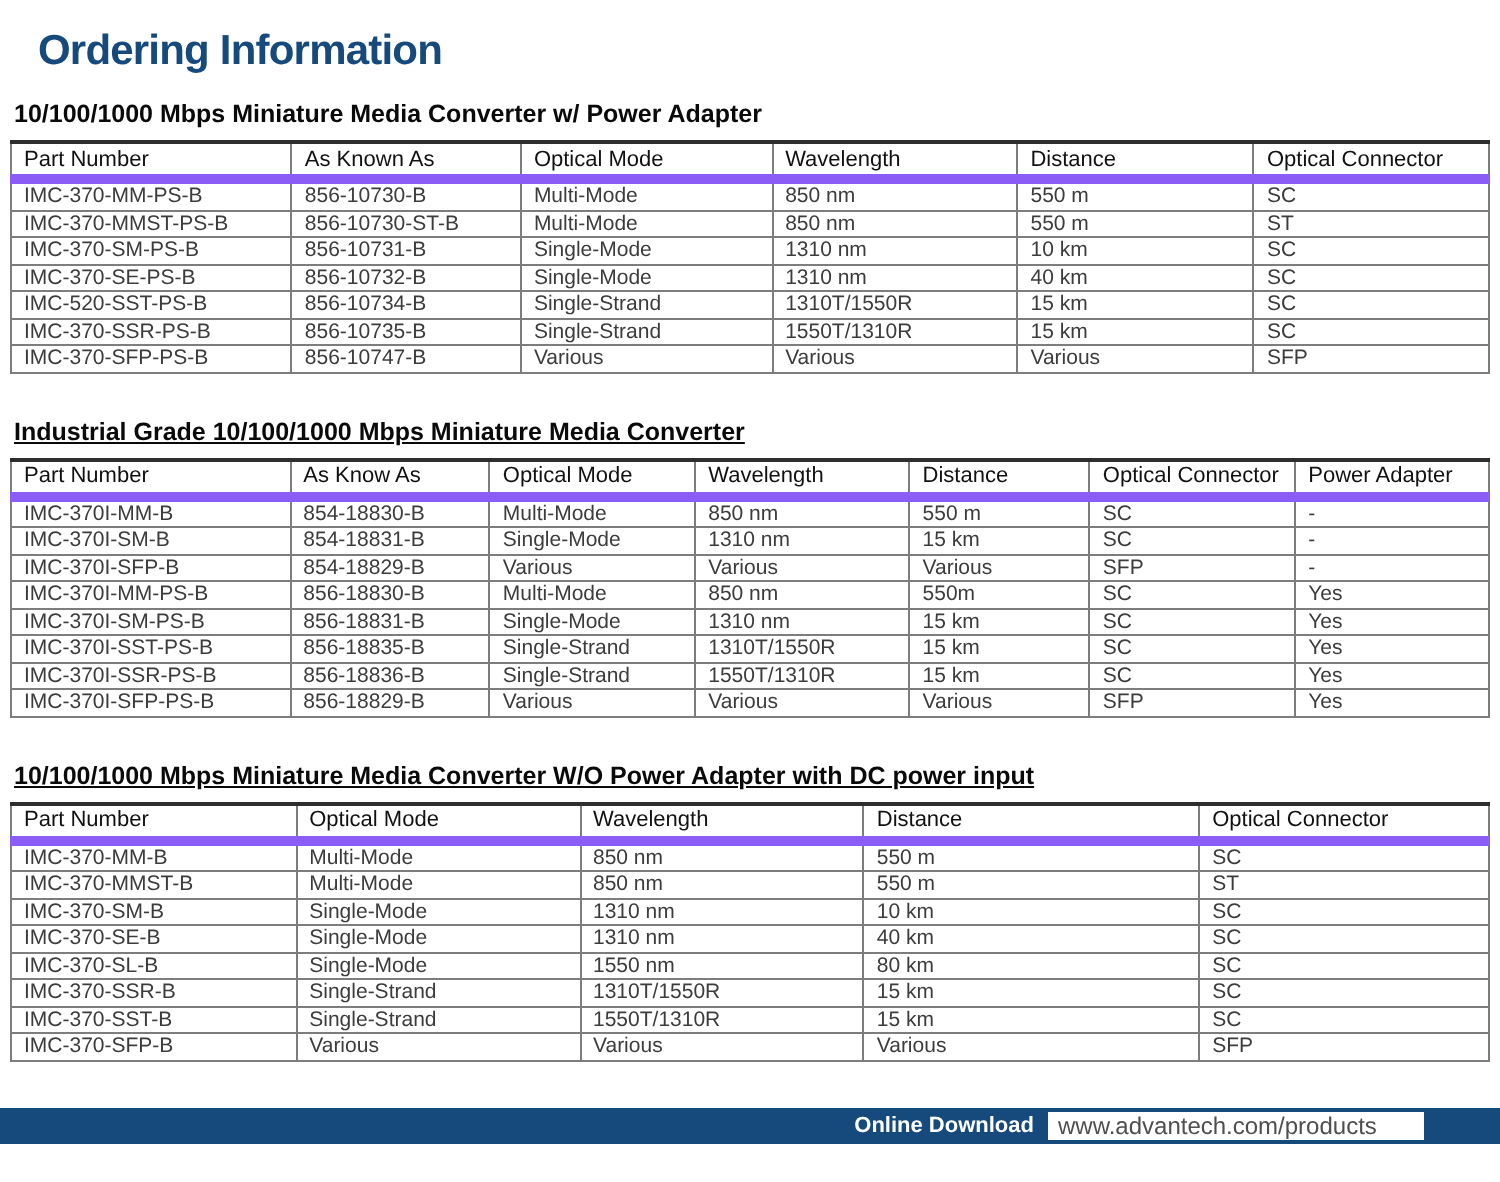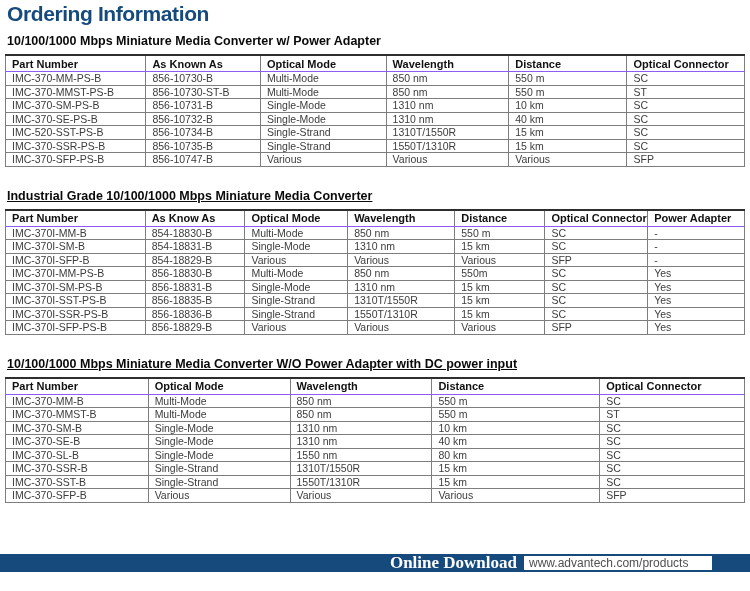--- a/index.html
+++ b/index.html
@@ -5,21 +5,21 @@
   html, body { margin: 0; padding: 0; }
   body {
     width: 750px; height: 591px;
     background: #ffffff;
     font-family: "Liberation Sans", sans-serif;
     position: relative;
     overflow: hidden;
   }
   .content { padding: 0 5px; }
   .page-title {
-    margin: 0; padding: 2px 0 0 2px;
+    margin: 12px; padding: 2px 0 0 2px;
     font-size: 21px; font-weight: bold;
     color: #164a7d; letter-spacing: -0.4px;
   }
   .section-title {
     margin: 0; padding: 0 0 0 2px;
     font-size: 12.5px; font-weight: bold; color: #0a0a0a;
   }
   .section-title.first { margin-top: 8px; }
   .section-title.later { margin-top: 22px; text-decoration: underline; }
   table {
@@ -31,36 +31,36 @@
   table { border: 1.5px solid #4c4c4c; border-top: 2.5px solid #2e2e2e; }
   th, td {
     border: 1px solid #7d7d7d;
     padding: 0 6px;
     text-align: left;
     overflow: hidden;
     white-space: nowrap;
   }
   th {
     height: 15px; line-height: 14px;
-    font-size: 11px; font-weight: bold; color: #111;
-    border-bottom: 1px solid #8b5cf6;
+    font-size: 11px; font-weight: normal; color: #111;
+    border-bottom: 5px solid #8b5cf6;
   }
   td {
     height: 12.5px; line-height: 12px;
     font-size: 10.5px; color: #3c3c3c;
   }
   .footer-bar {
     position: absolute; left: 0; top: 554px;
     width: 750px; height: 18px;
     background: #164a7d;
     display: flex; align-items: center; justify-content: flex-end;
   }
   .footer-label {
-    color: #ffffff; font-weight: bold; font-size: 17px;
-    margin-right: 7px; white-space: nowrap; font-family: Liberation Serif, serif;
+    color: #ffffff; font-weight: bold; font-size: 11px;
+    margin-right: 7px; white-space: nowrap;
   }
   .url-box {
     background: #ffffff;
     width: 178px; height: 14px; line-height: 14px;
     font-size: 12px; color: #4f4f4f;
     padding: 0 5px;
     margin-right: 38px;
     white-space: nowrap; overflow: hidden;
   }
 </style>

